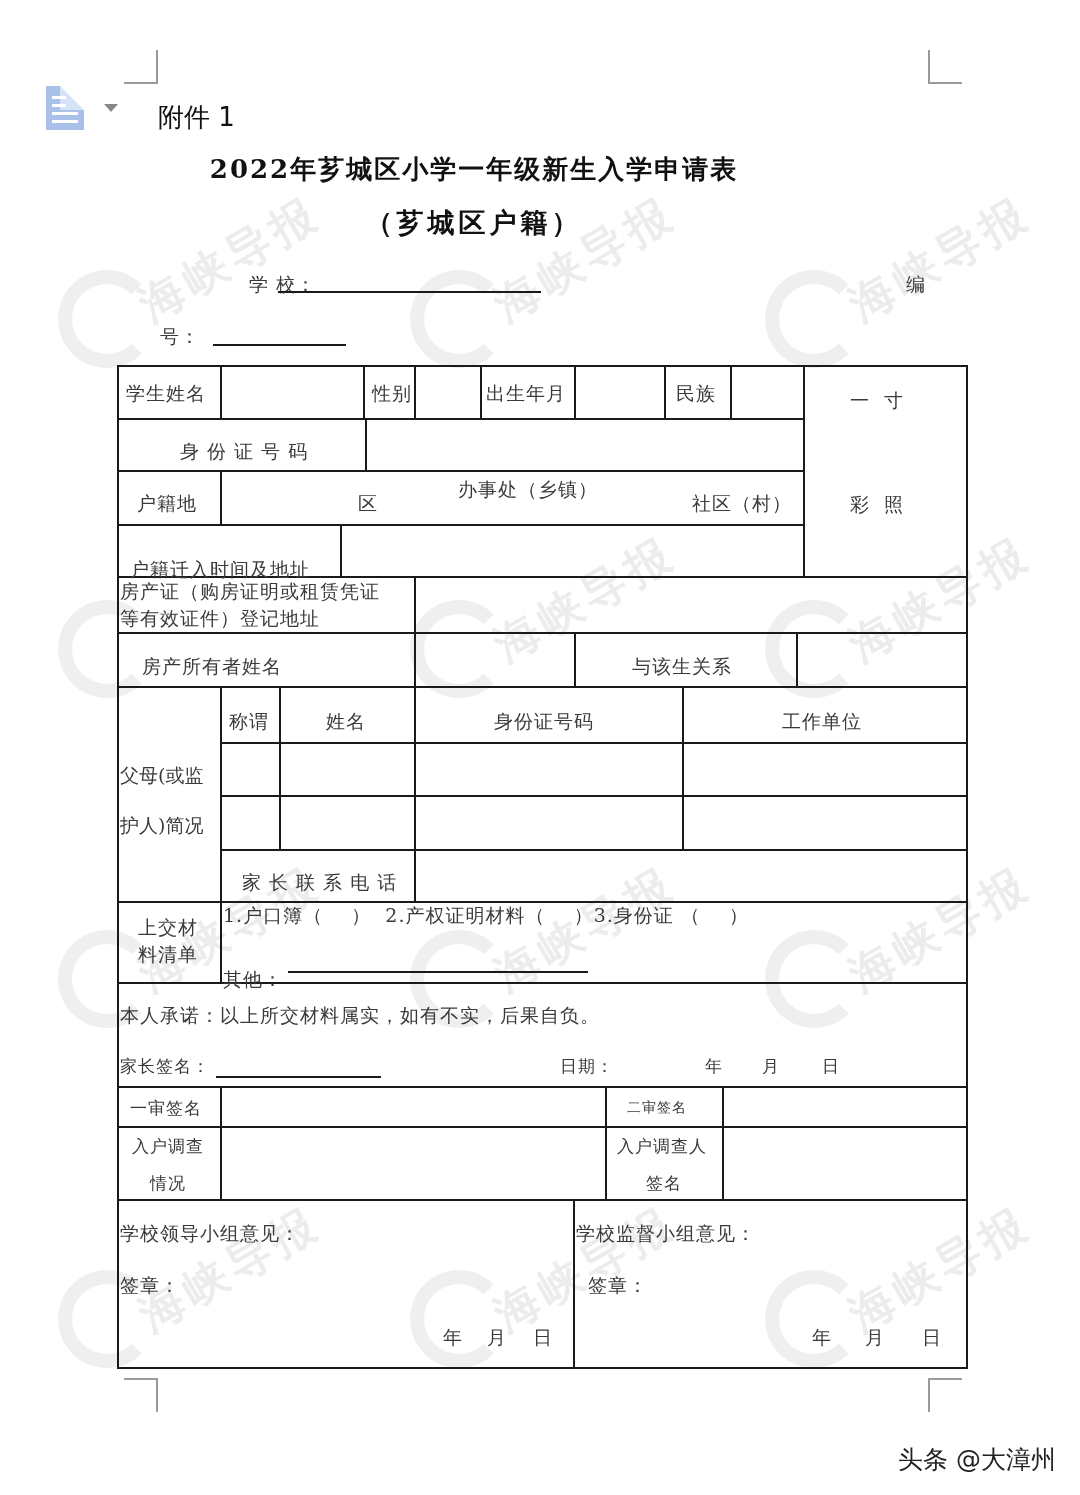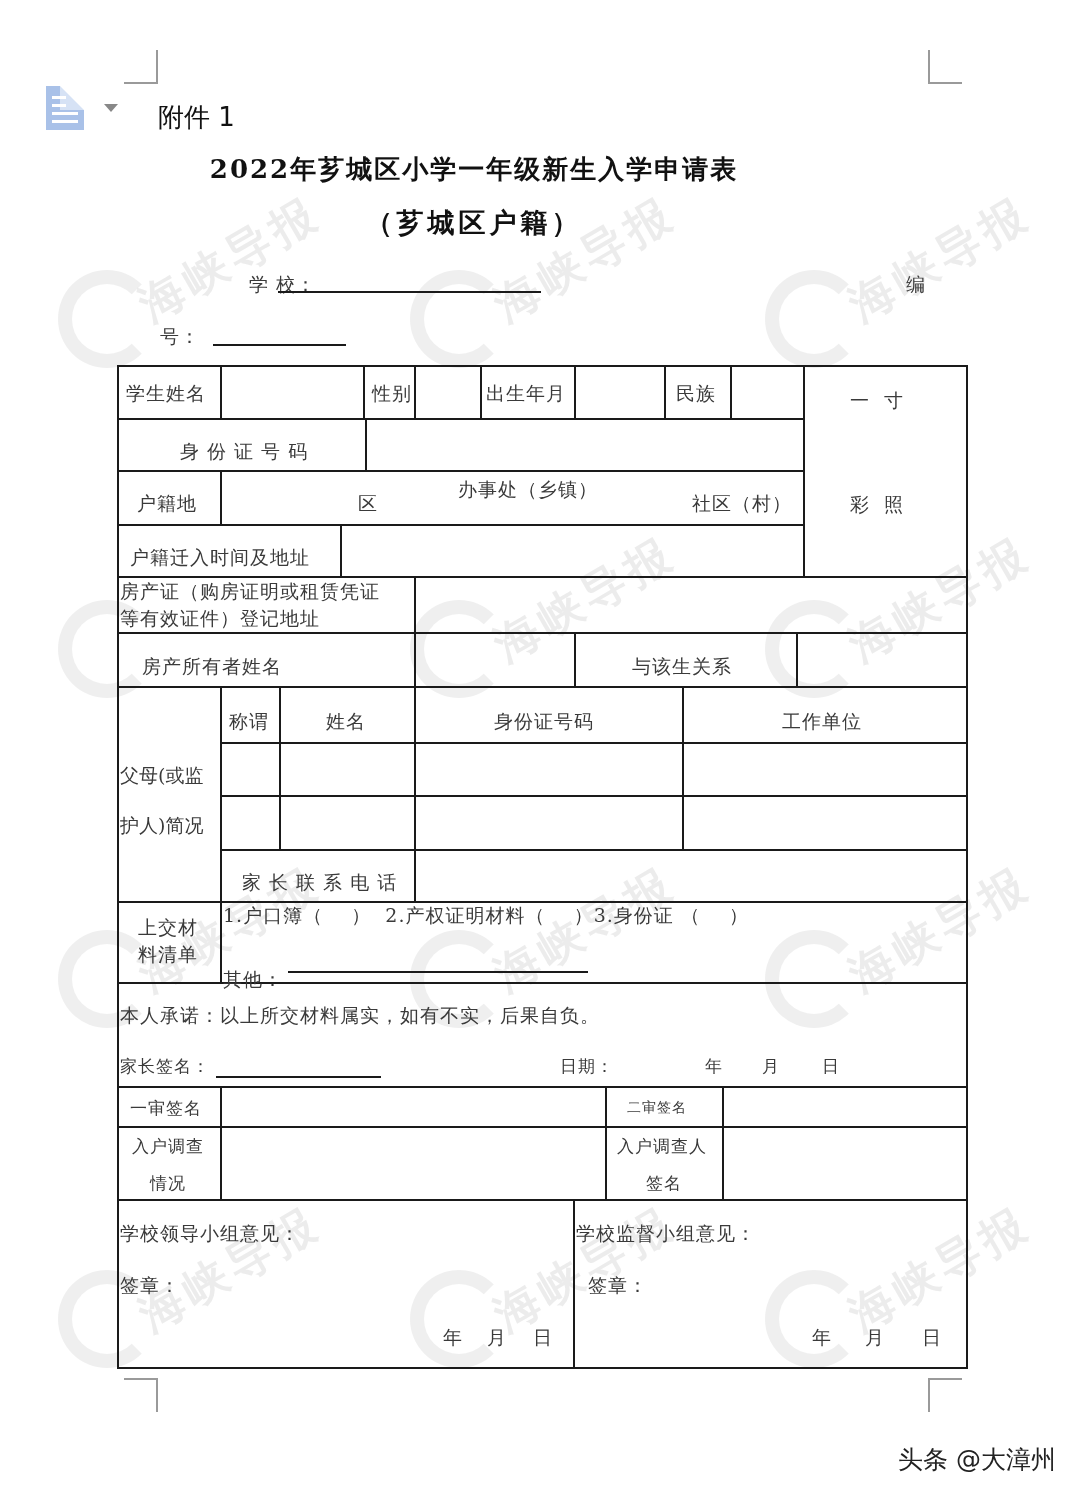--- a/index.html
+++ b/index.html
@@ -145,21 +145,21 @@
 
 <div class="cell" style="left:180px;top:442px;">身 份 证 号 码</div>
 <div class="abs" style="left:367px;top:420px;width:436px;height:50px;"></div>
 
 <div class="cell" style="left:137px;top:494px;">户籍地</div>
 <div class="cell" style="left:358px;top:494px;">区</div>
 <div class="cell" style="left:458px;top:480px;text-align:right;">办事处（乡镇）</div>
 <div class="cell" style="left:692px;top:494px;">社区（村）</div>
 <div class="abs" style="left:222px;top:472px;width:581px;height:52px;"></div>
 
-<div class="cell" style="left:130px;top:548px;">户籍迁入时间及地址</div>
+<div class="cell" style="left:130px;top:560px;">户籍迁入时间及地址</div>
 <div class="abs" style="left:342px;top:526px;width:461px;height:50px;"></div>
 
 <div class="cell" style="left:120px;top:582px;">房产证（购房证明或租赁凭证</div>
 <div class="cell" style="left:120px;top:609px;">等有效证件）登记地址</div>
 <div class="abs" style="left:416px;top:578px;width:550px;height:54px;"></div>
 
 <div class="cell" style="left:142px;top:657px;">房产所有者姓名</div>
 <div class="abs" style="left:416px;top:634px;width:158px;height:52px;"></div>
 <div class="cell" style="left:632px;top:657px;">与该生关系</div>
 <div class="abs" style="left:798px;top:634px;width:168px;height:52px;"></div>

